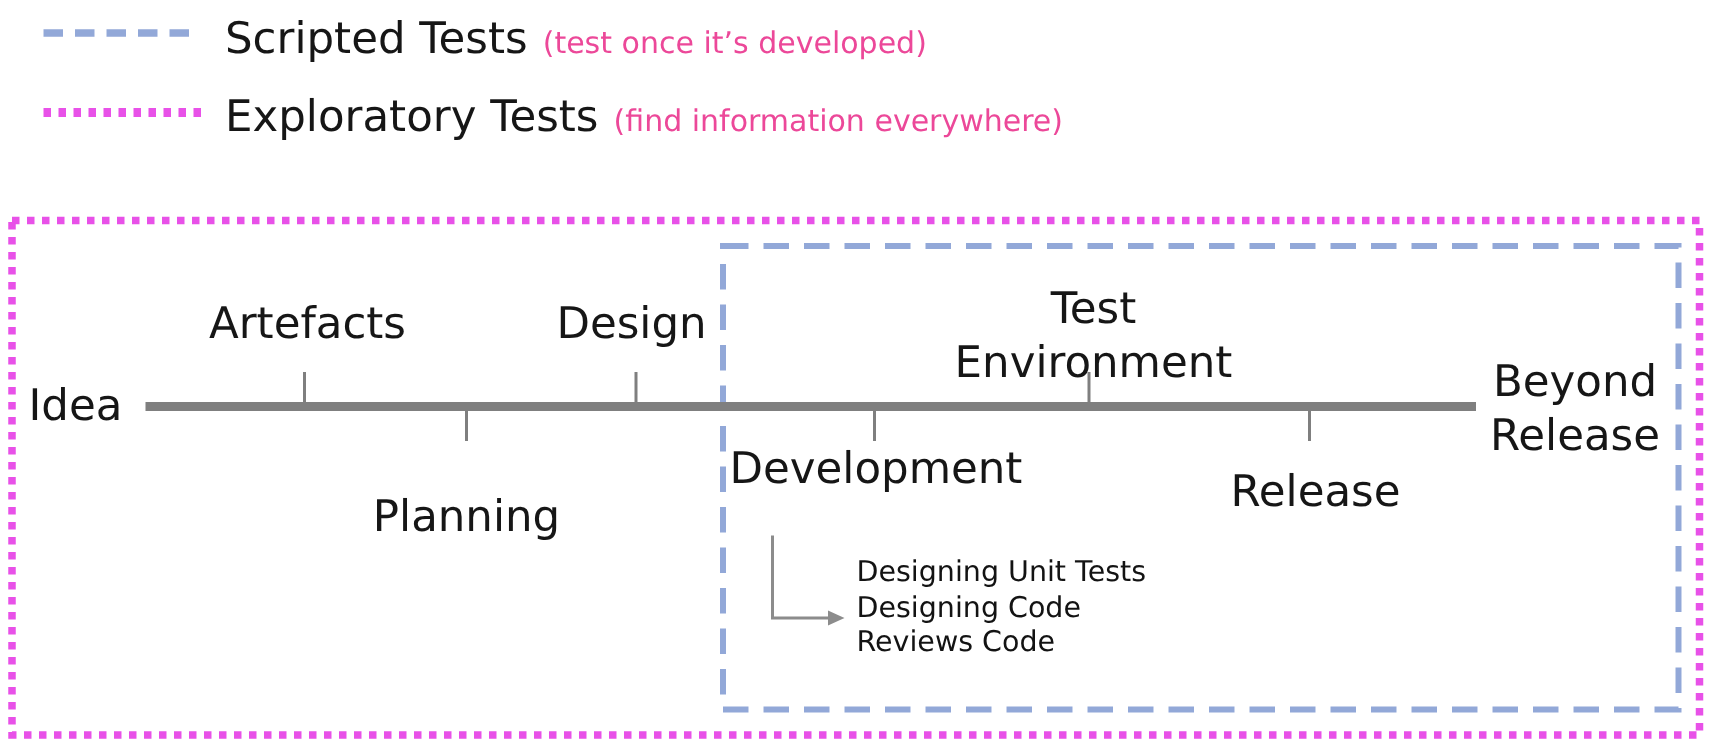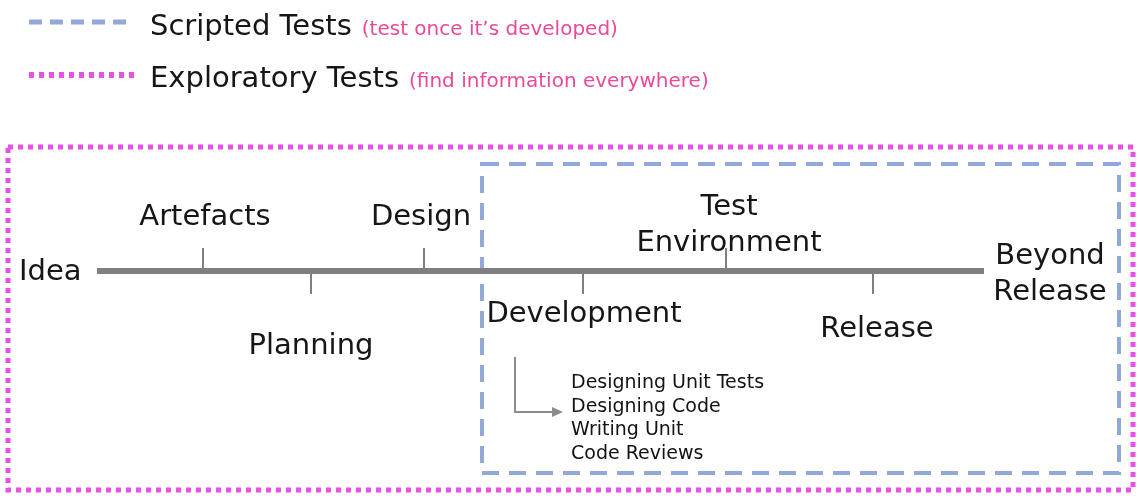--- a/index.html
+++ b/index.html
@@ -107,17 +107,16 @@
   <div class="ms-label ms-development">Development</div>
   <div class="ms-label ms-testenv">Test
 Environment</div>
   <div class="ms-label ms-release">Release</div>
   <div class="ms-label ms-beyond">Beyond
 Release</div>
 
   <div class="dev-details">
     <div>Designing Unit Tests</div>
     <div>Designing Code</div>
-    <div>Writing Unit</div>
-    <div>Code Reviews</div>
+    <div>Reviews Code</div>
   </div>
 
 </div>
 
 </body></html>

